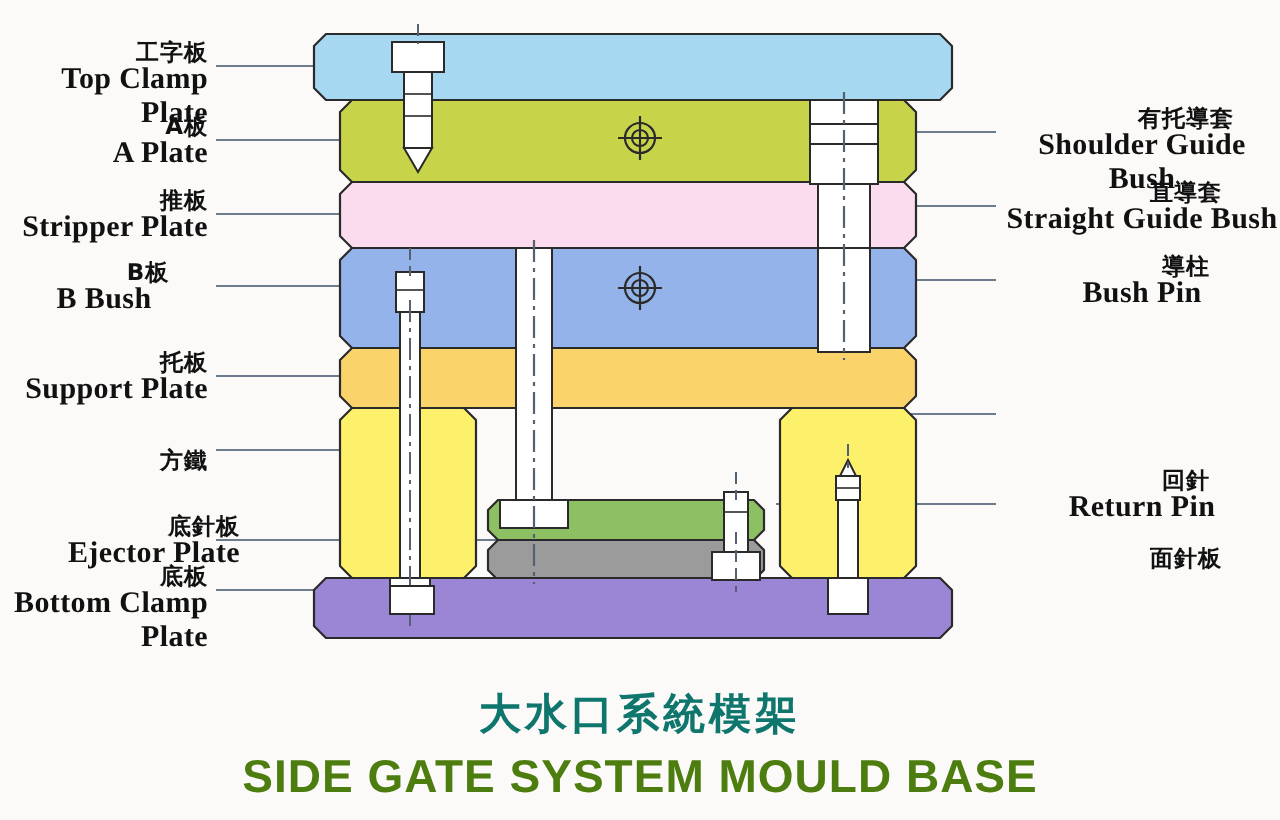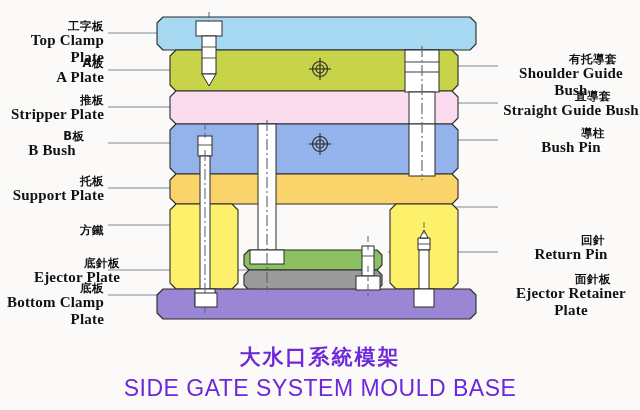--- a/index.html
+++ b/index.html
@@ -12,22 +12,22 @@
   }
   #stage{position:absolute;inset:0;width:640px;height:410px;}
   #stage svg{display:block;}
 
   .lbl{position:absolute;text-align:right;color:#111;line-height:1.08;}
   .lbl.r{text-align:center;}
   .cn{font-family:"DejaVu Sans", sans-serif;font-size:11.5px;font-weight:700;letter-spacing:.5px;display:block;padding-left:44px;}
   .en{font-family:"Liberation Serif", serif;font-size:15px;font-weight:700;letter-spacing:.2px;display:block;}
 
   #title{position:absolute;left:0;right:0;bottom:8px;text-align:center;}
-  #title .t-cn{font-family:"DejaVu Sans", sans-serif;font-size:21px;font-weight:700;letter-spacing:2px;color:#6d28d9;display:block;margin-bottom:4px;}
-  #title .t-en{font-family:"Liberation Sans", sans-serif;font-size:23px;font-weight:400;letter-spacing:.5px;color:#6d28d9;display:block;}
+  #title .t-cn{font-family:"DejaVu Sans", sans-serif;font-size:21px;font-weight:700;letter-spacing:2px;color:#0f766e;display:block;margin-bottom:4px;}
+  #title .t-en{font-family:"Liberation Sans", sans-serif;font-size:23px;font-weight:700;letter-spacing:.5px;color:#4d7c0f;display:block;}
 </style>
 </head>
 <body>
 
 <div id="stage">
 <svg width="640" height="410" viewBox="0 0 640 410" xmlns="http://www.w3.org/2000/svg">
   <rect x="0" y="0" width="640" height="410" fill="#fbfaf8"></rect>
 
   <g stroke="#6b7d8c" stroke-width="0.9" fill="none">
     <line x1="108" y1="33" x2="205" y2="33"></line>
@@ -187,19 +187,18 @@
 <div class="lbl r" style="left:502px;width:138px;top:127px;">
   <span class="cn">導柱</span>
   <span class="en">Bush Pin</span>
 </div>
 <div class="lbl r" style="left:502px;width:138px;top:194px;margin-top:40px;">
   <span class="cn">回針</span>
   <span class="en">Return Pin</span>
 </div>
 <div class="lbl r" style="left:502px;width:138px;top:239px;margin-top:34px;">
   <span class="cn">面針板</span>
-  <span class="en">Ejector Retainer Plate</span>
 </div>
 
 <div id="title">
   <span class="t-cn">大水口系統模架</span>
   <span class="t-en">SIDE GATE SYSTEM MOULD BASE</span>
 </div>
 
 </body></html>

